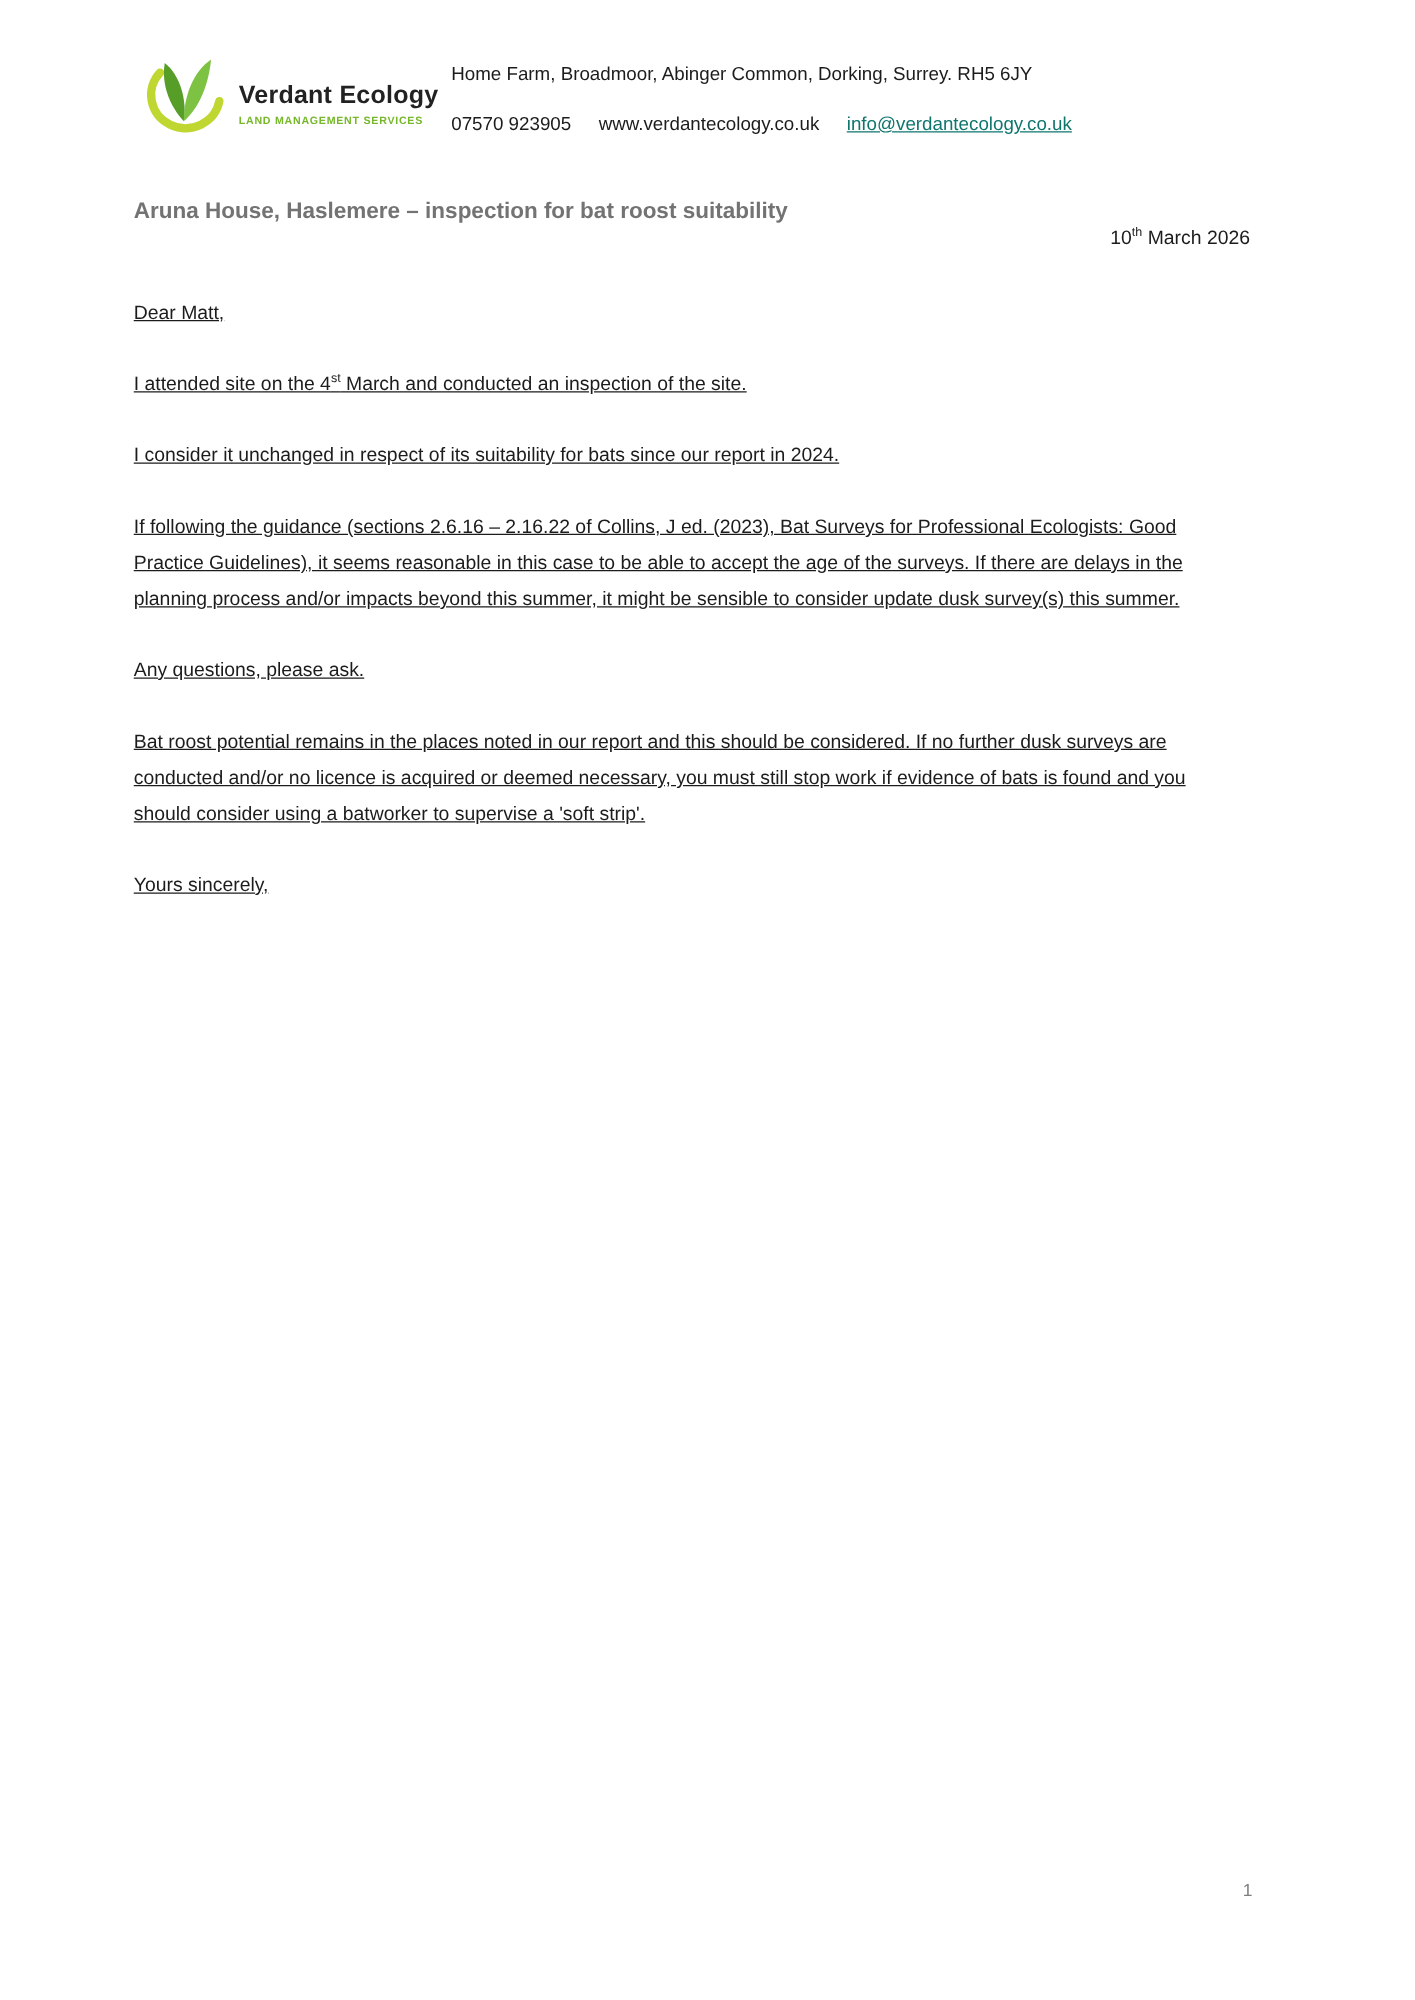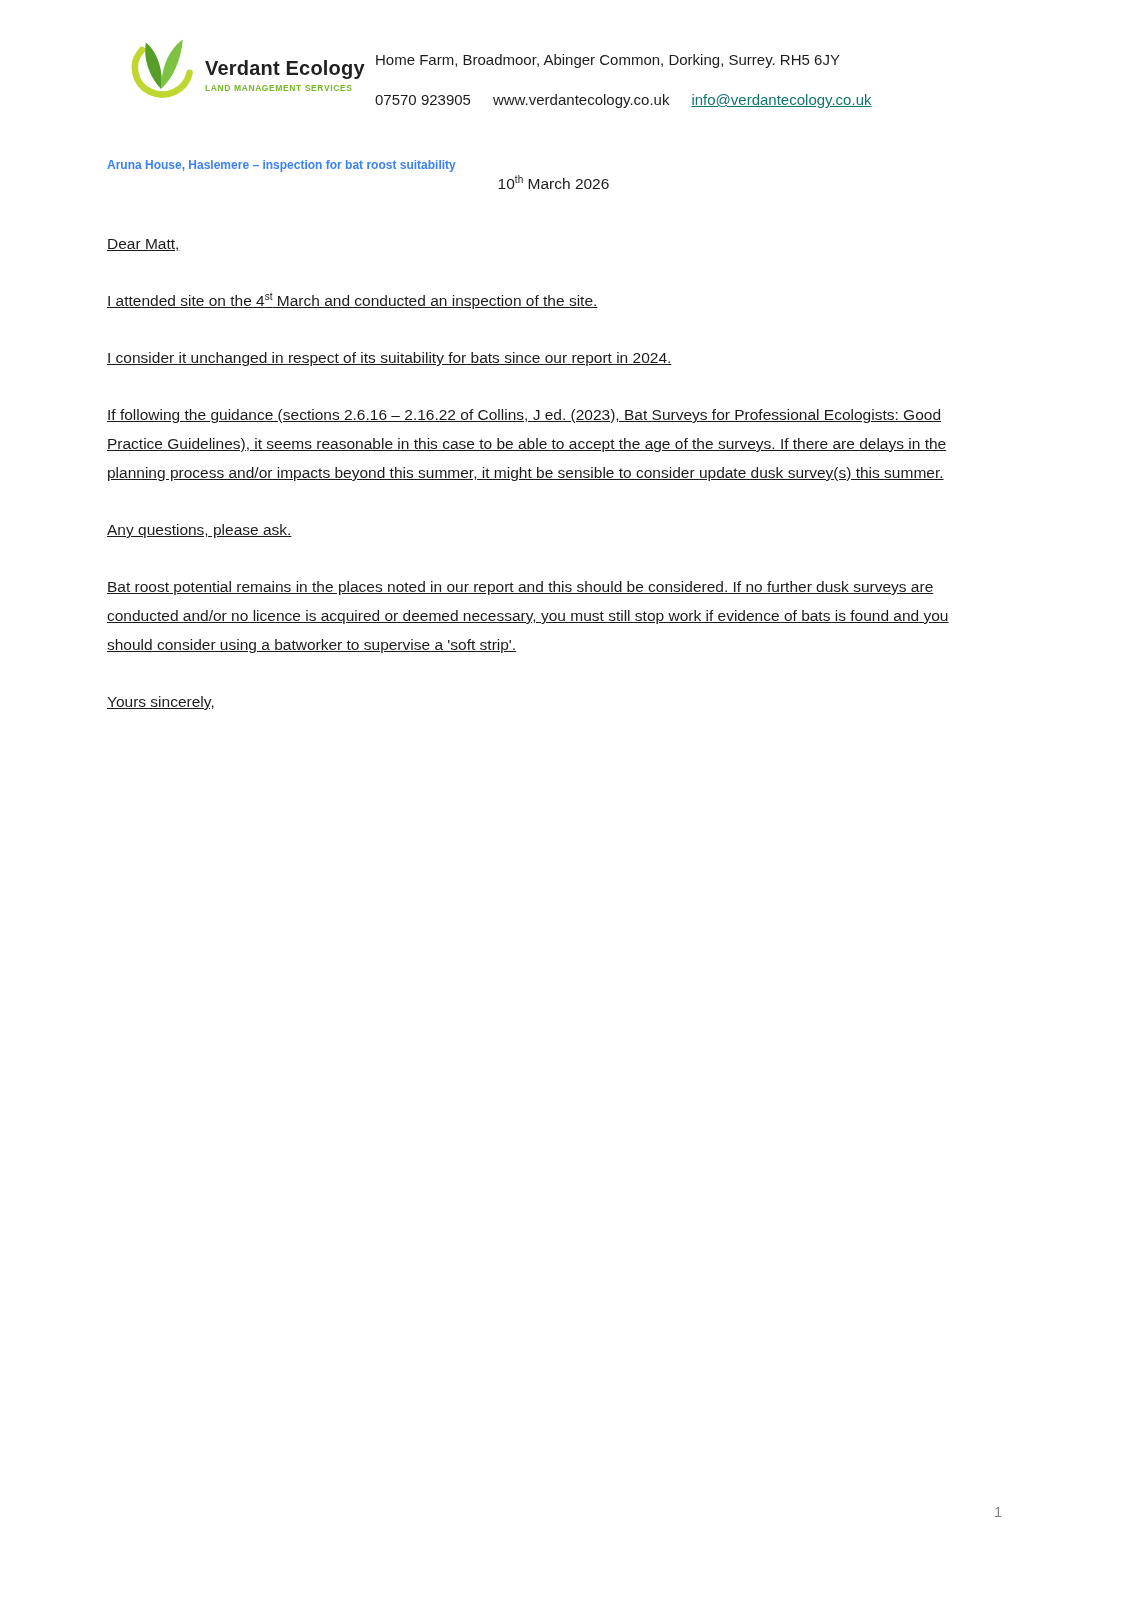--- a/index.html
+++ b/index.html
@@ -17,24 +17,24 @@
     height: 1600px;
     margin: 0 auto;
     background: #ffffff;
     overflow: hidden;
   }
 
   
   .letterhead {
     position: absolute;
     top: 38px;
-    left: 123px;
+    left: 109px;
     right: 107px;
     display: flex;
-    align-items: flex-start;
+    align-items: flex-end;
   }
   .logo {
     display: flex;
     align-items: center;
     gap: 6px;
     width: 252px;
     flex: 0 0 auto;
   }
   .logo-mark {
     width: 76px;
@@ -73,27 +73,27 @@
   }
 
   
   .content {
     position: absolute;
     left: 107px;
     top: 158px;
     width: 893px;
   }
   .subject {
-    font-size: 12px;
+    font-size: 18px;
     font-weight: bold;
     margin: 0 0 3px 0;
-    color: #3b82f6;
+    color: #737373;
   }
   .date-line {
-    text-align: center;
+    text-align: right;
     font-size: 15.5px;
     margin: 0 0 36px 0;
   }
   p.body-par {
     font-size: 15.5px;
     line-height: 29px;
     margin: 0 12px 28px 0;
     color: #1c1c1c;
     text-decoration: underline;
   }

